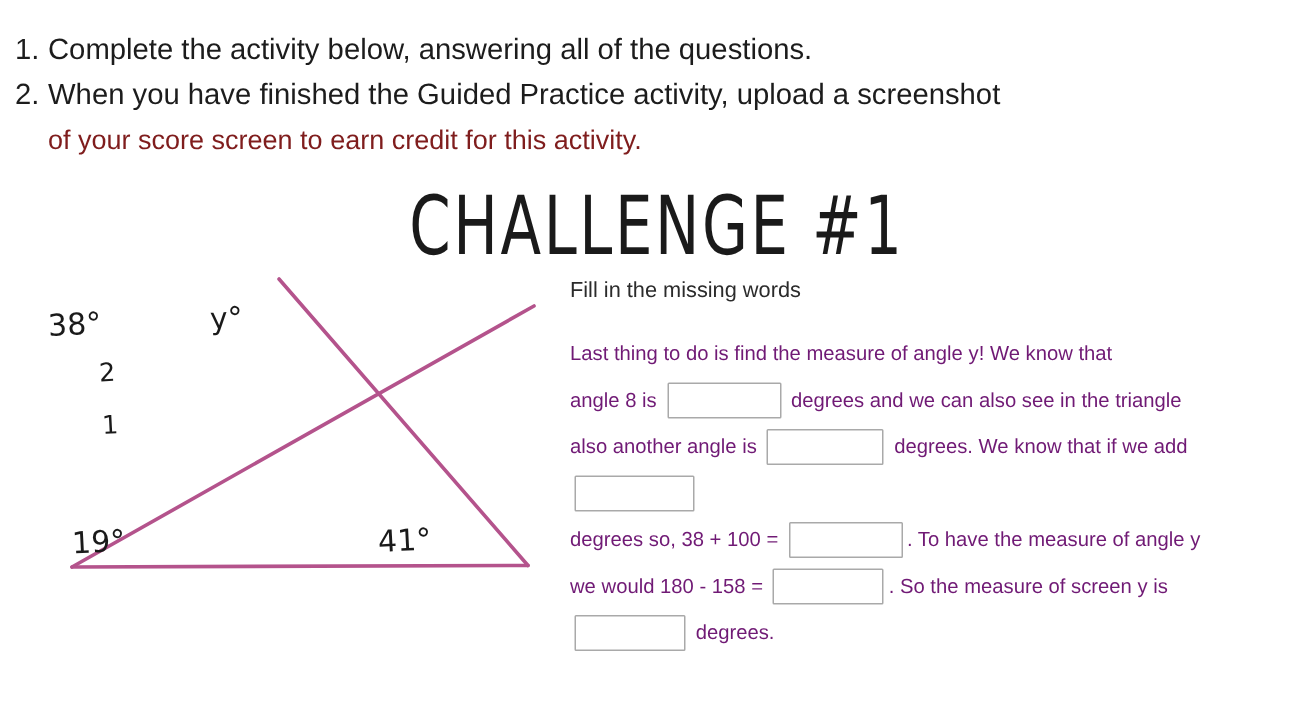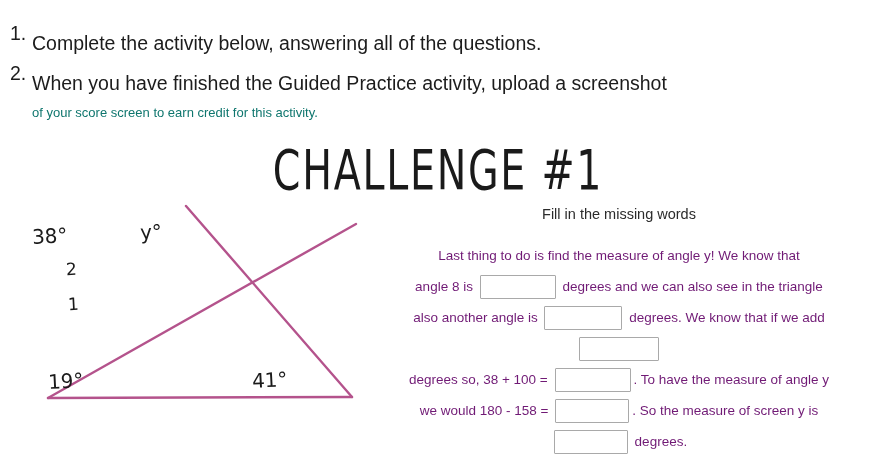--- a/index.html
+++ b/index.html
@@ -27,27 +27,26 @@
     line-height: 30px;
     color: #1c1c1c;
   }
   .instr-num {
     width: 22px;
     flex: 0 0 22px;
     text-align: left;
   }
   .instr-text {
     flex: 1 1 auto;
-    margin-top: 10px;
   }
   .instr-cont {
     margin-left: 22px;
-    font-size: 13px;
+    font-size: 18px;
     line-height: 30px;
-    color: #0f766e;
+    color: #7f1d1d;
   }
 
   
   .challenge-title {
     margin-top: 14px;
     text-align: center;
     font-family: "DejaVu Sans", sans-serif;
     font-size: 46px;
     font-weight: 400;
     letter-spacing: 2px;
@@ -85,21 +84,20 @@
     white-space: nowrap;
   }
   .fig-label.small {
     font-size: 17px;
   }
 
   
   .fill-col {
     flex: 1 1 auto;
     padding-right: 18px;
-    text-align: center;
   }
   .fill-heading {
     font-size: 14.5px;
     color: #2b2b2b;
     margin-top: 4px;
     margin-bottom: 18px;
   }
   .fill-body {
     font-size: 13.5px;
     line-height: 31px;

